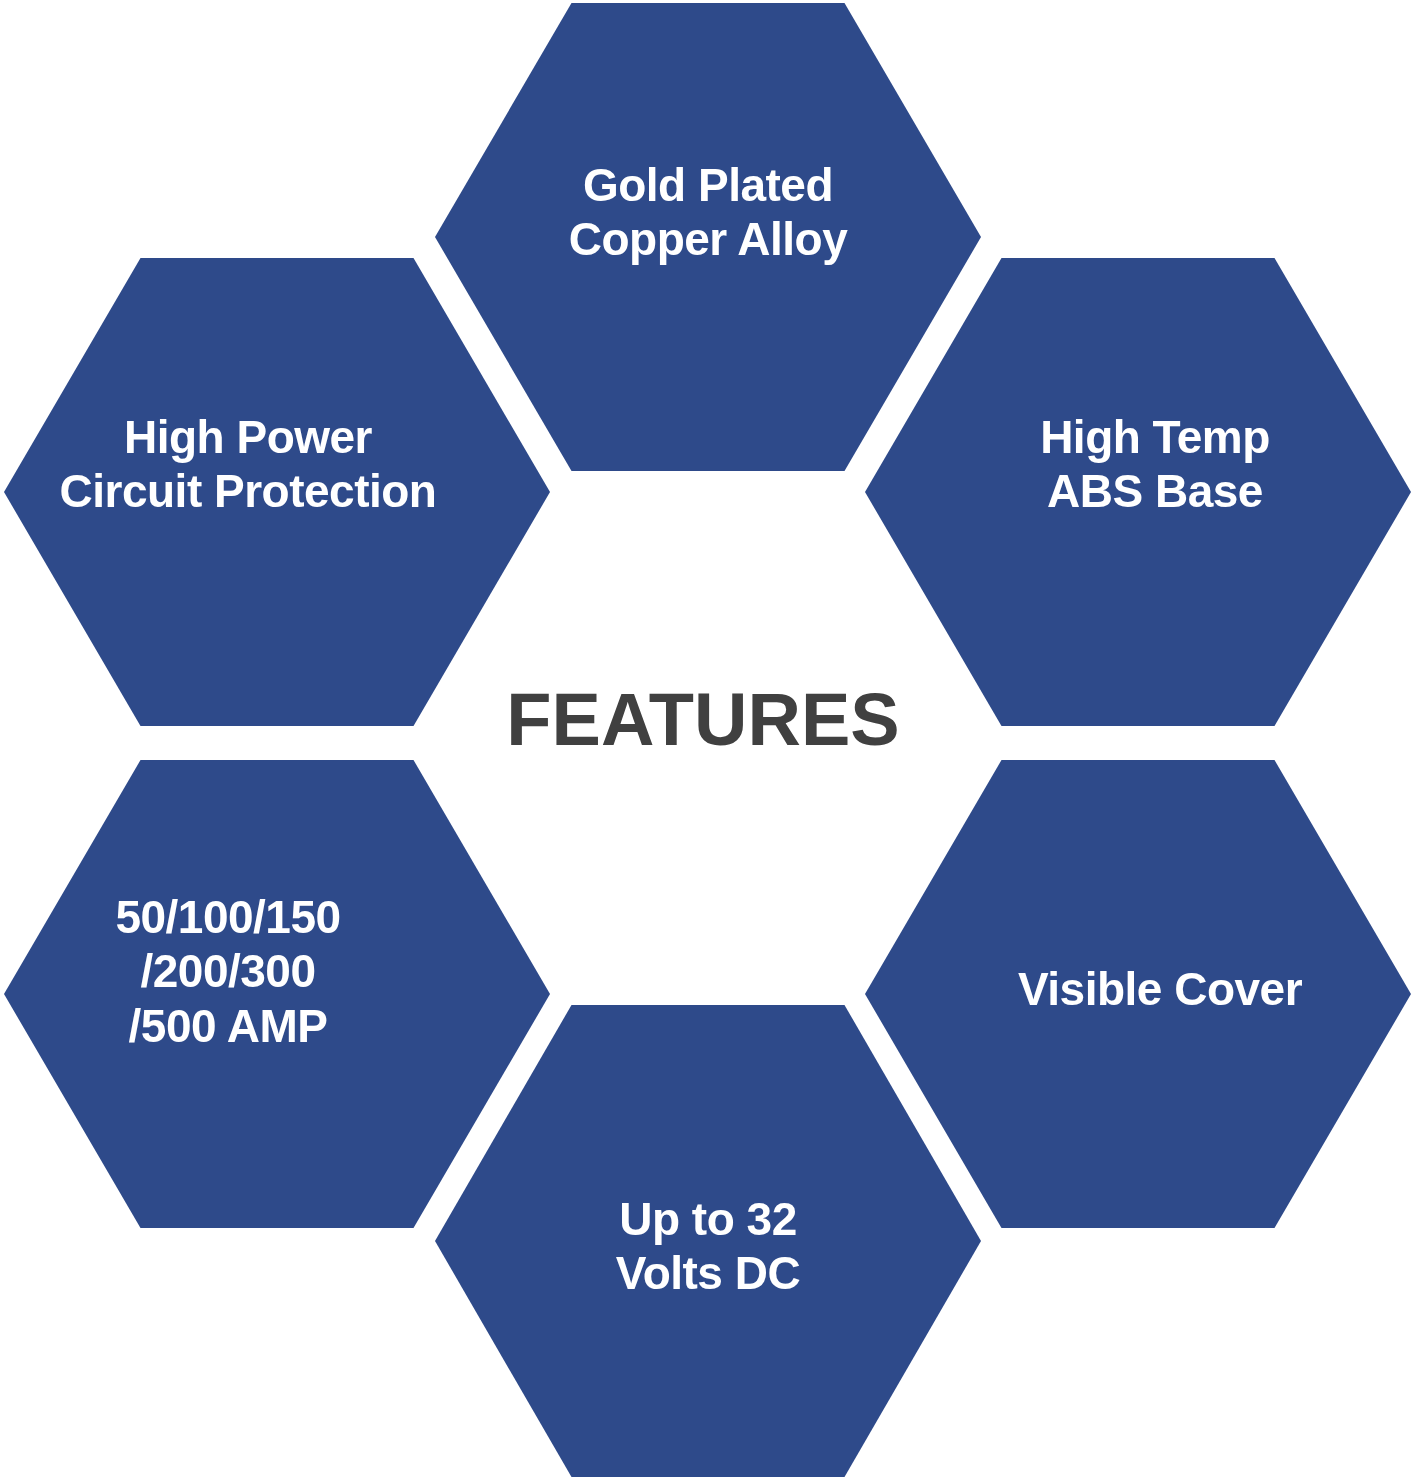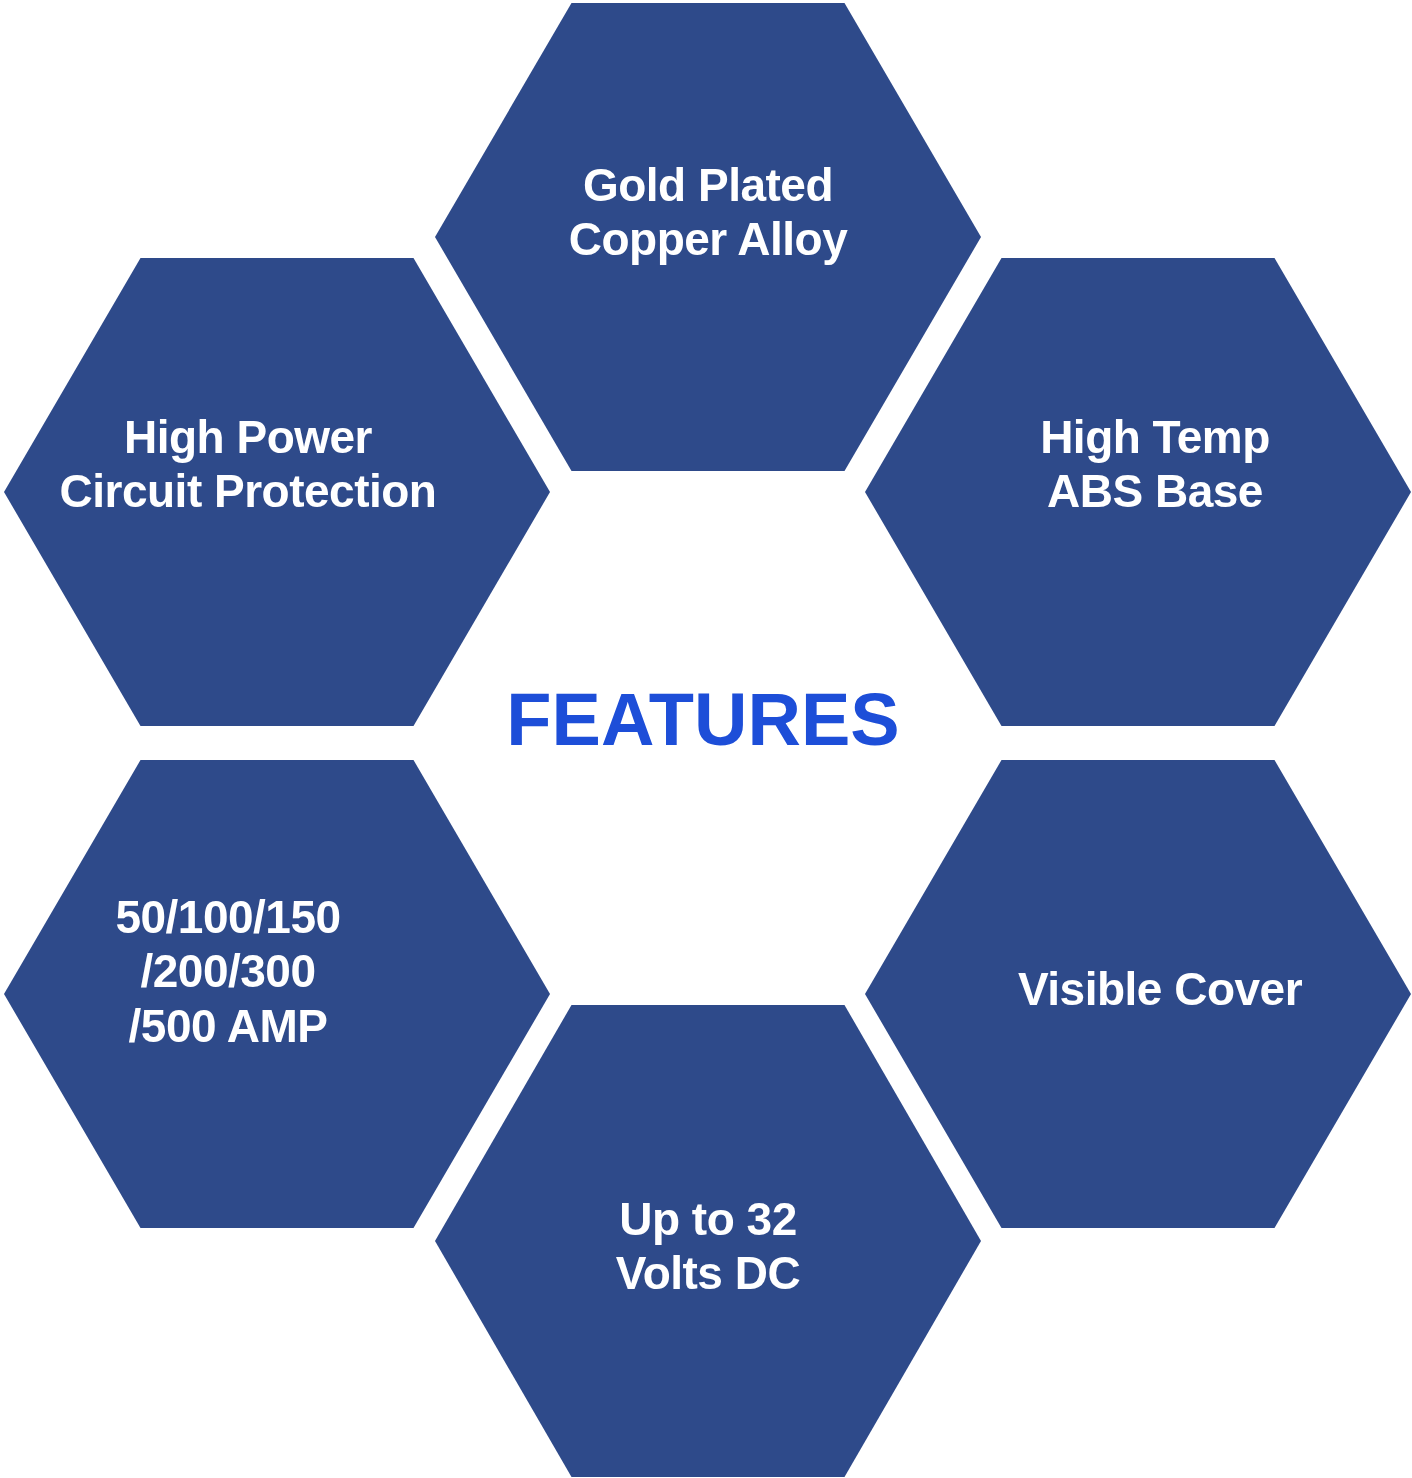--- a/index.html
+++ b/index.html
@@ -56,21 +56,21 @@
   #label-bot-center { left: 428px; top: 1180px; margin-top: 12px; }
 
   #label-bot-left { text-align: center; }
 
   #features-title {
     position: absolute;
     left: 403px;
     top: 683px;
     width: 600px;
     text-align: center;
-    color: #1d4ed8;
+    color: #404040;
     font-weight: bold;
     font-size: 74px;
     letter-spacing: 0px;
     line-height: 1;
   }
 </style>
 </head>
 <body>
 
 <div id="stage">

